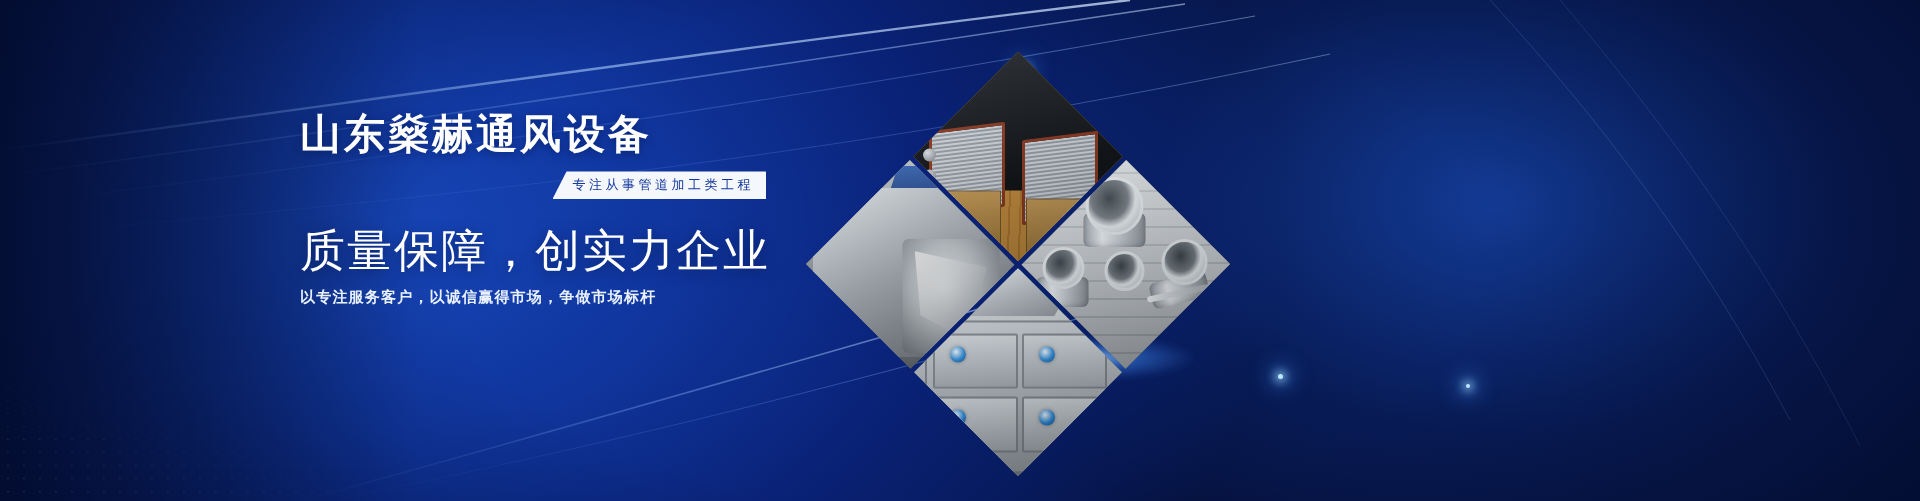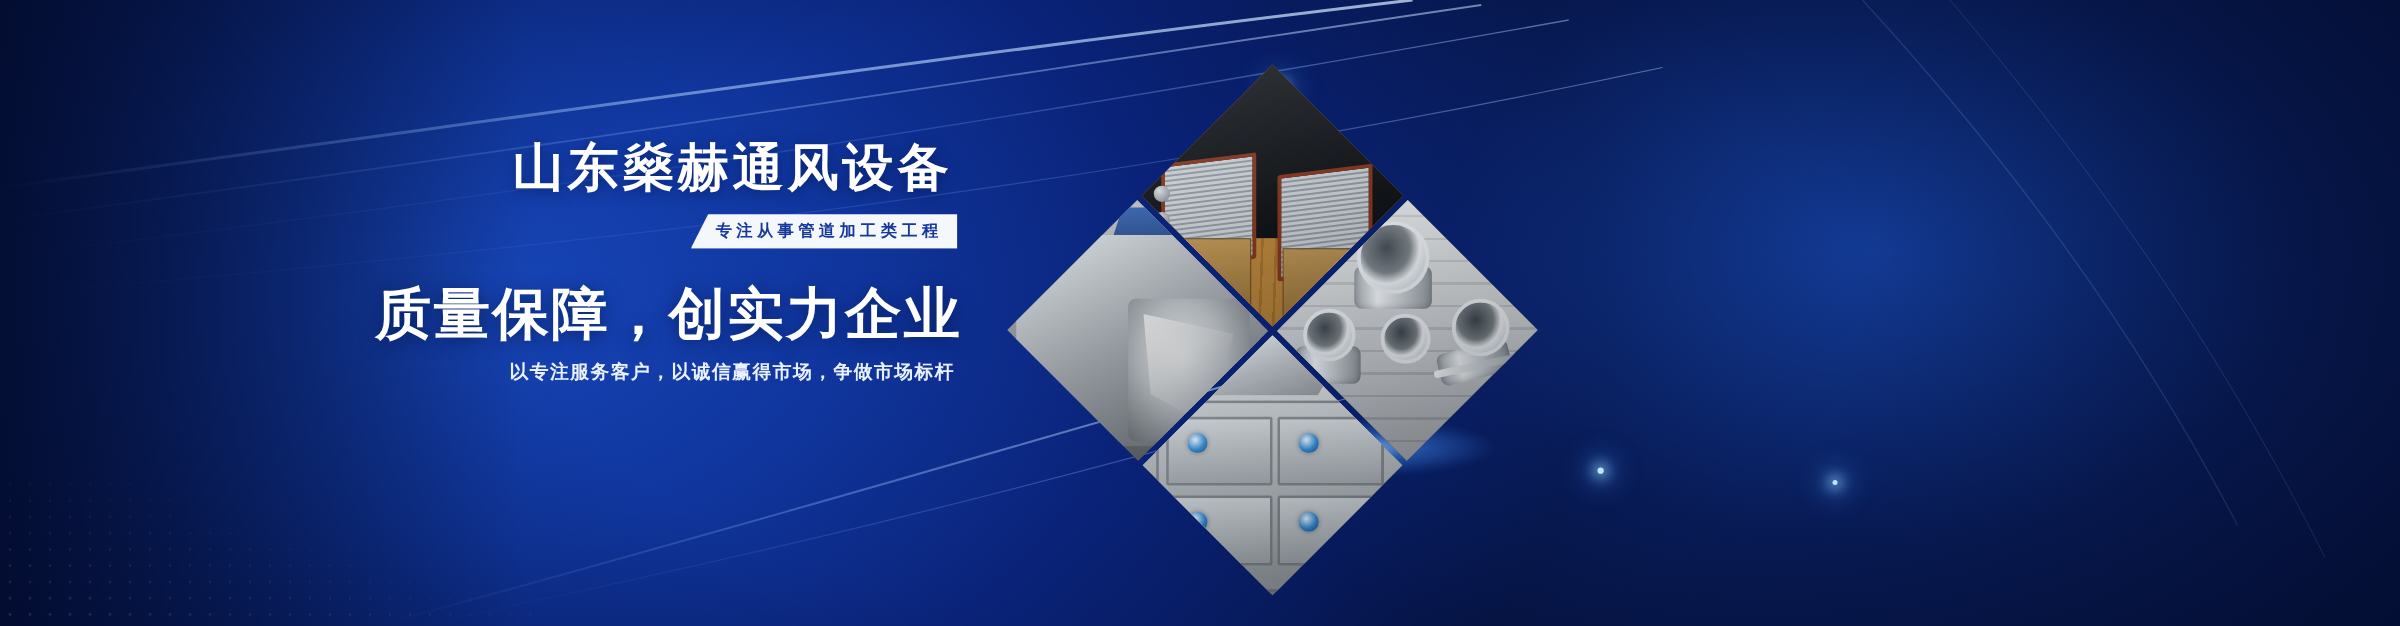--- a/index.html
+++ b/index.html
@@ -29,36 +29,36 @@
 
   .glow-ellipse{
     position:absolute; left:985px; top:336px; width:210px; height:44px;
     background:radial-gradient(ellipse at center, rgba(150,210,255,.85) 0%, rgba(70,150,255,.45) 30%, rgba(40,110,230,0) 72%);
     filter:blur(3px);
   }
   .spark{ position:absolute; border-radius:50%; background:#bfe6ff;
           box-shadow:0 0 10px 3px rgba(150,215,255,.85), 0 0 22px 8px rgba(70,150,255,.45); }
 
   
-  .text-block{ position:absolute; left:300px; top:110px; width:470px; text-align:right; }
+  .text-block{ position:absolute; left:300px; top:110px; width:470px; }
 
   .title{
     font-size:41px; font-weight:bold; color:#ffffff; letter-spacing:3px;
     line-height:1.18; text-shadow:0 2px 10px rgba(0,20,80,.55);
     padding-right:8px;
   }
   .ribbon-wrap{ display:flex; justify-content:flex-end; margin-top:13px; padding-right:4px; }
   .ribbon{
     position:relative; background:#f4f7fb; color:#15389e;
-    font-size:13px; font-weight:bold; letter-spacing:3.5px;
+    font-size:13px; font-weight:normal; letter-spacing:3.5px;
     padding:5px 12px 5px 20px; line-height:1.35;
     clip-path:polygon(14px 0, 100% 0, 100% 100%, 0 100%);
   }
   .headline{
-    margin-top:25px; font-size:45px; font-weight:bold; color:#ffffff;
+    margin-top:25px; font-size:45px; font-weight:normal; color:#ffffff;
     letter-spacing:2px; line-height:1.2; white-space:nowrap;
     text-shadow:0 3px 14px rgba(0,18,70,.6);
   }
   .tagline{
     margin-top:10px; font-size:15px; font-weight:bold; color:#e9f1ff;
     letter-spacing:1.2px; padding-right:6px;
   }
 
   
   .collage{

